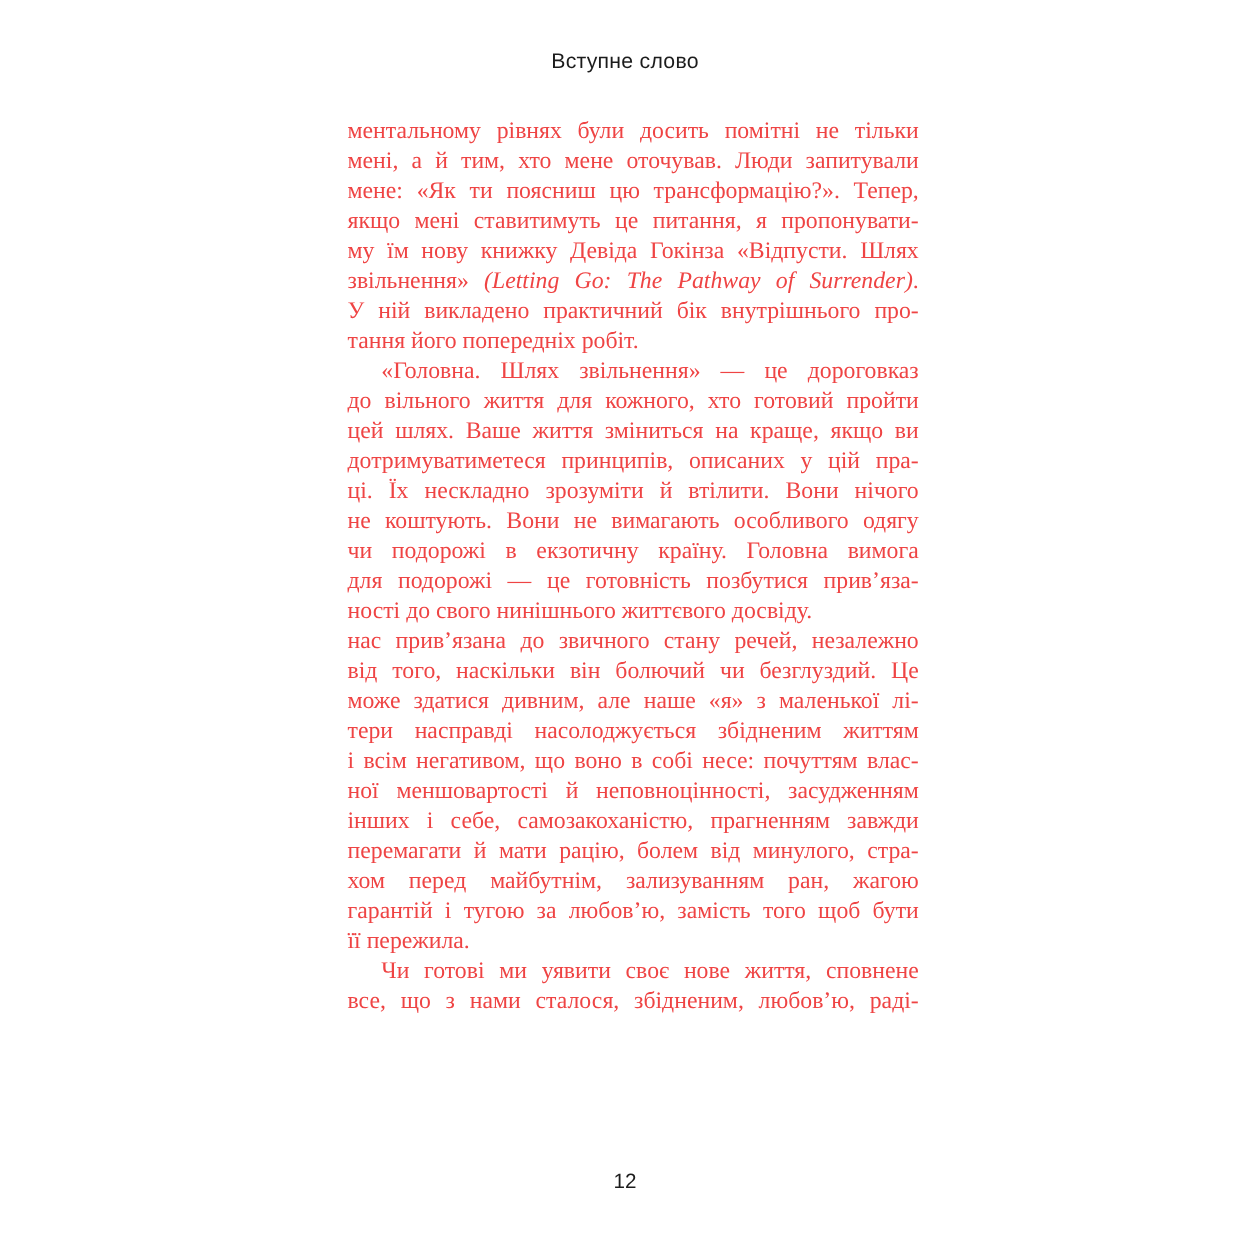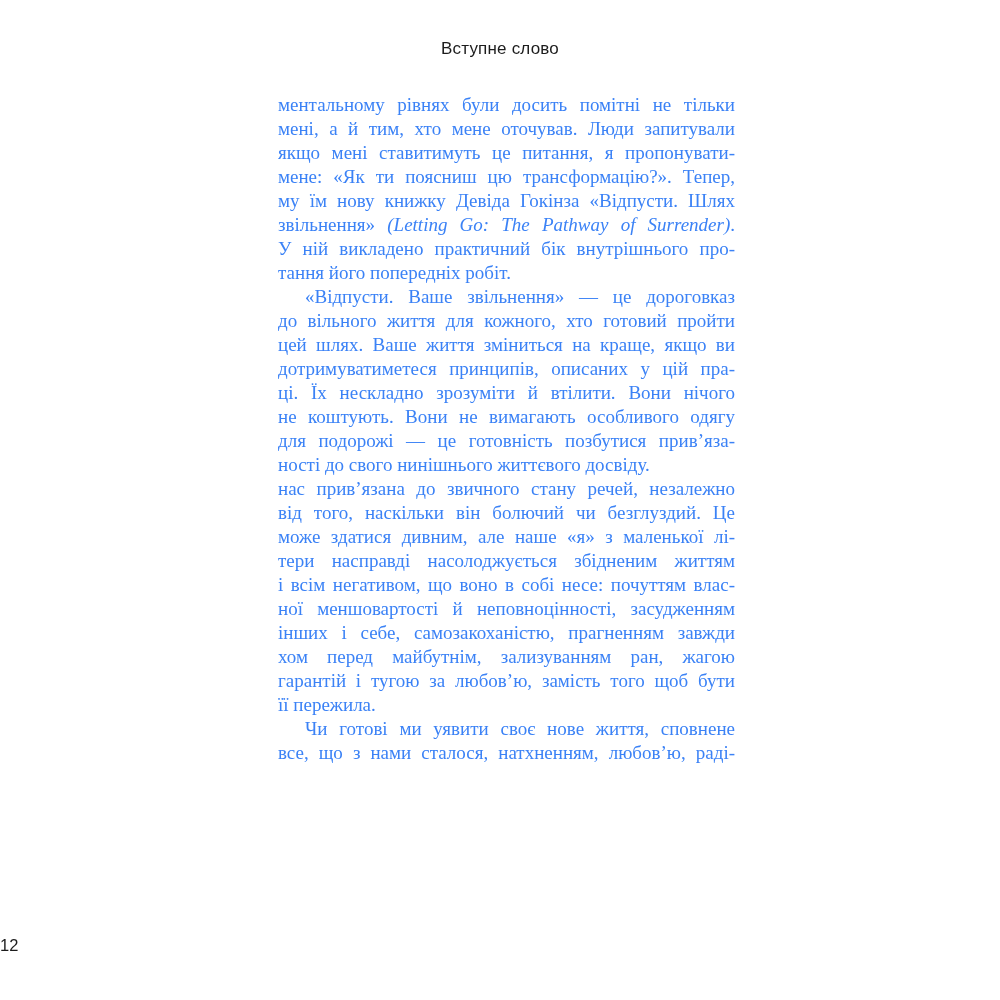--- a/index.html
+++ b/index.html
@@ -30,84 +30,87 @@
     font-size: 17px;
     line-height: 18px;
     color: #1c1c1c;
     letter-spacing: 0.2px;
   }
   .text-block {
     position: absolute;
     left: 278px;
     top: 93px;
     width: 457px;
-    color: #3b82f6;
+    color: #ef4444;
     font-size: 19px;
     line-height: 24px;
   }
   .paragraph { margin: 0; }
   .line {
     text-align: justify;
     text-align-last: justify;
   }
   .line.indent { padding-left: 27px; }
   .line.flush-last {
     text-align-last: left;
   }
   .italic { font-style: italic; }
   .page-number {
     position: absolute;
     top: 936px;
     left: 0;
     width: 1000px;
+    text-align: center;
     font-family: "Liberation Sans", sans-serif;
     font-size: 16.5px;
     line-height: 18px;
     color: #1c1c1c;
   }
 </style>
 </head>
 <body>
 
 <div class="page">
   <div class="running-head">Вступне слово</div>
 
   <div class="text-block">
       <div class="paragraph">
         <div class="line"><span>ментальному рівнях були досить помітні не тільки</span></div>
         <div class="line"><span>мені, а й тим, хто мене оточував. Люди запитували</span></div>
+        <div class="line"><span>мене: «Як ти поясниш цю трансформацію?». Тепер,</span></div>
         <div class="line"><span>якщо мені ставитимуть це питання, я пропонувати-</span></div>
-        <div class="line"><span>мене: «Як ти поясниш цю трансформацію?». Тепер,</span></div>
         <div class="line"><span>му їм нову книжку Девіда Гокінза «Відпусти. Шлях</span></div>
         <div class="line"><span>звільнення» </span><span class="italic">(Letting Go: The Pathway of Surrender)</span><span>.</span></div>
         <div class="line"><span>У ній викладено практичний бік внутрішнього про-</span></div>
         <div class="line flush-last"><span>тання його попередніх робіт.</span></div>
       </div>
       <div class="paragraph">
-        <div class="line indent"><span>«Відпусти. Ваше звільнення» — це дороговказ</span></div>
+        <div class="line indent"><span>«Головна. Шлях звільнення» — це дороговказ</span></div>
         <div class="line"><span>до вільного життя для кожного, хто готовий пройти</span></div>
         <div class="line"><span>цей шлях. Ваше життя зміниться на краще, якщо ви</span></div>
         <div class="line"><span>дотримуватиметеся принципів, описаних у цій пра-</span></div>
         <div class="line"><span>ці. Їх нескладно зрозуміти й втілити. Вони нічого</span></div>
         <div class="line"><span>не коштують. Вони не вимагають особливого одягу</span></div>
+        <div class="line"><span>чи подорожі в екзотичну країну. Головна вимога</span></div>
         <div class="line"><span>для подорожі — це готовність позбутися прив’яза-</span></div>
         <div class="line flush-last"><span>ності до свого нинішнього життєвого досвіду.</span></div>
       </div>
       <div class="paragraph">
         <div class="line"><span>нас прив’язана до звичного стану речей, незалежно</span></div>
         <div class="line"><span>від того, наскільки він болючий чи безглуздий. Це</span></div>
         <div class="line"><span>може здатися дивним, але наше «я» з маленької лі-</span></div>
         <div class="line"><span>тери насправді насолоджується збідненим життям</span></div>
         <div class="line"><span>і всім негативом, що воно в собі несе: почуттям влас-</span></div>
         <div class="line"><span>ної меншовартості й неповноцінності, засудженням</span></div>
         <div class="line"><span>інших і себе, самозакоханістю, прагненням завжди</span></div>
+        <div class="line"><span>перемагати й мати рацію, болем від минулого, стра-</span></div>
         <div class="line"><span>хом перед майбутнім, зализуванням ран, жагою</span></div>
         <div class="line"><span>гарантій і тугою за любов’ю, замість того щоб бути</span></div>
         <div class="line flush-last"><span>її пережила.</span></div>
       </div>
       <div class="paragraph">
         <div class="line indent"><span>Чи готові ми уявити своє нове життя, сповнене</span></div>
-        <div class="line"><span>все, що з нами сталося, натхненням, любов’ю, раді-</span></div>
+        <div class="line"><span>все, що з нами сталося, збідненим, любов’ю, раді-</span></div>
       </div>
     </div>
 
   <div class="page-number">12</div>
 </div>
 
 </body></html>

